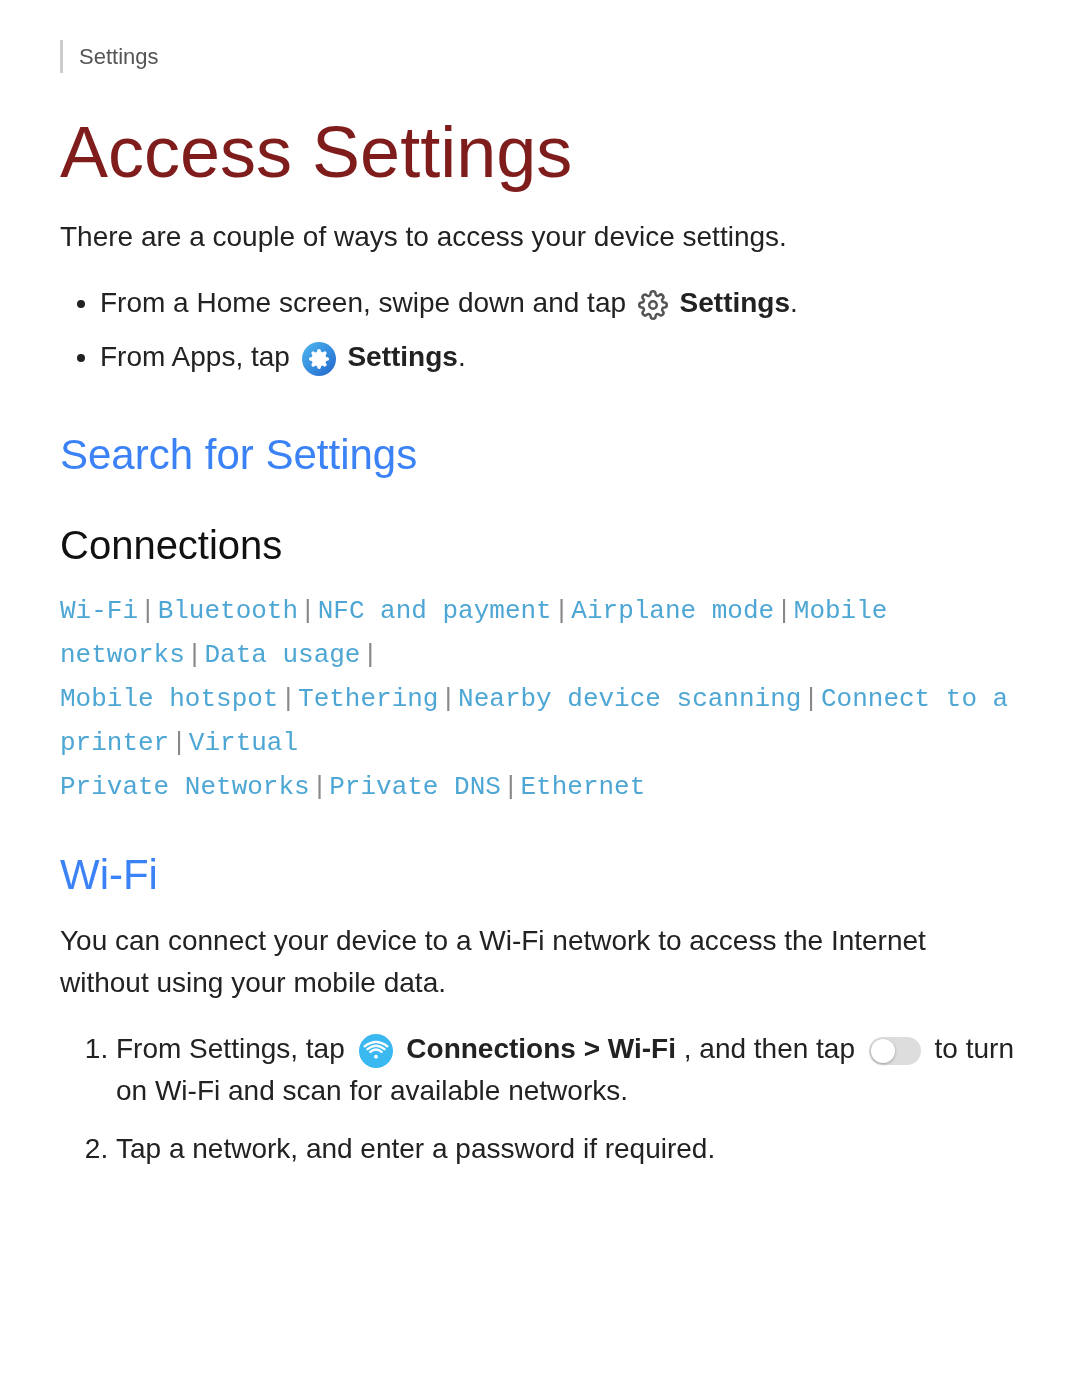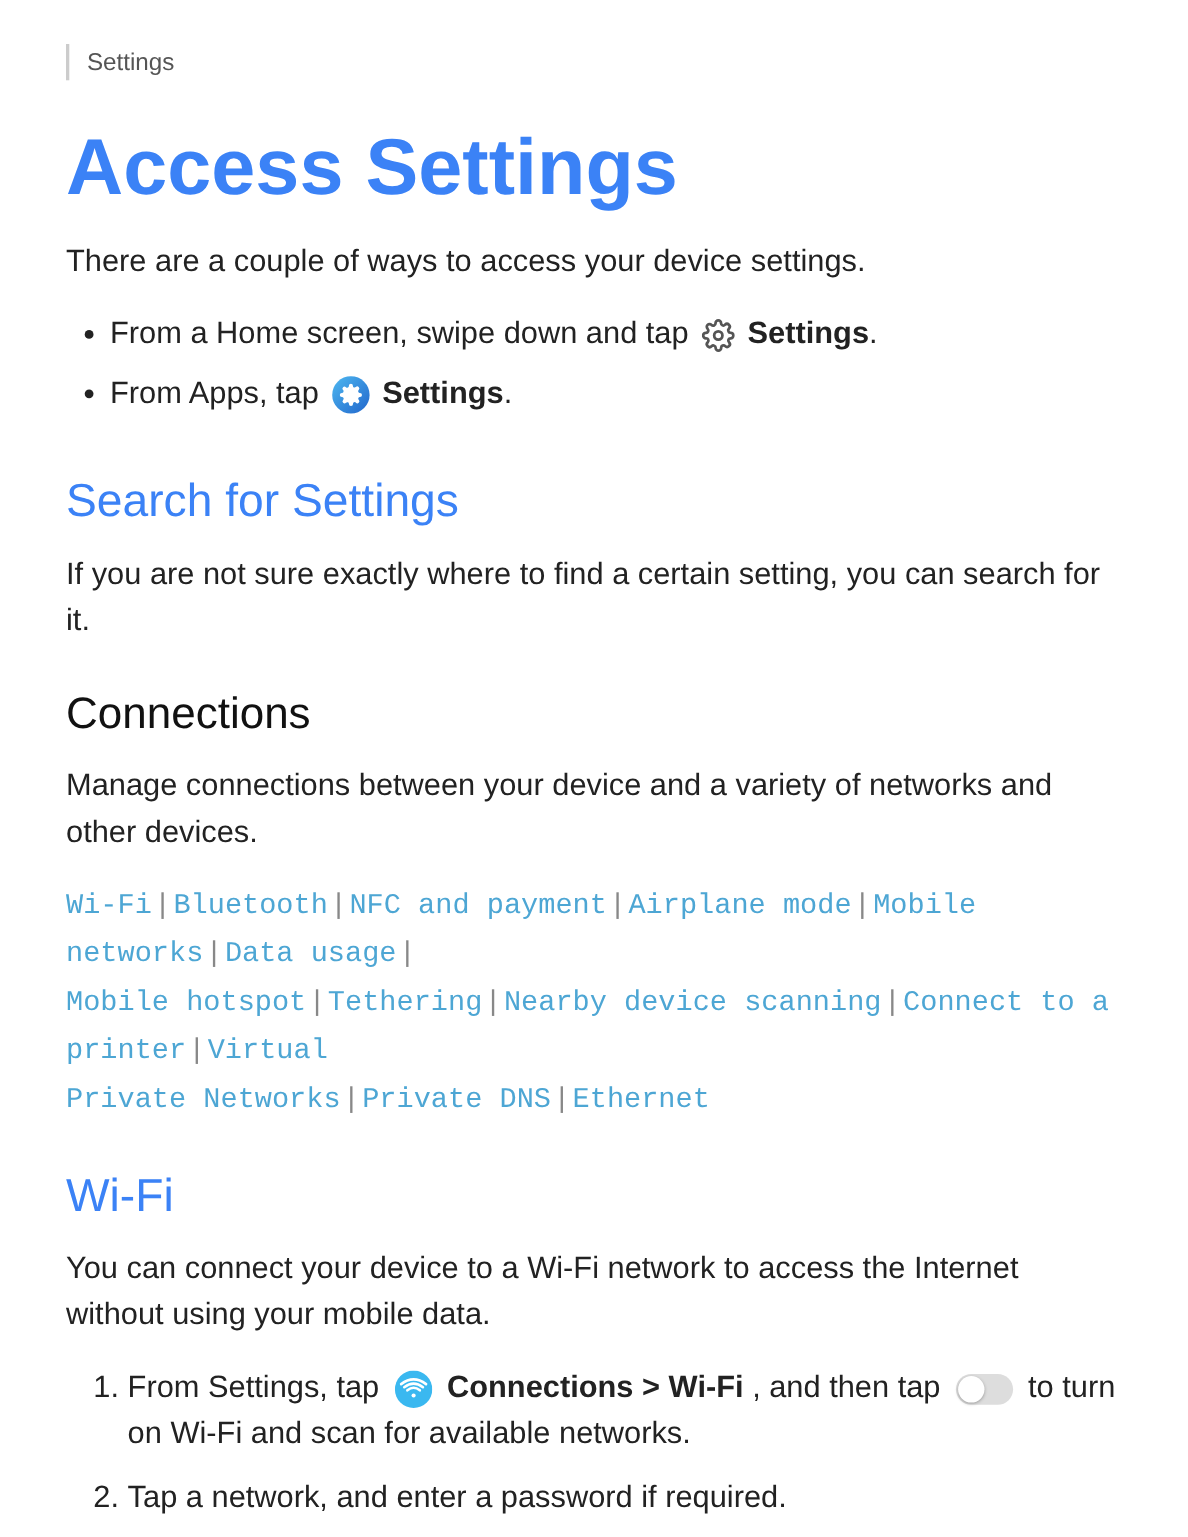--- a/index.html
+++ b/index.html
@@ -24,22 +24,22 @@
       font-size: 22px;
       color: #555;
       border-left: 3px solid #ccc;
       padding-left: 16px;
       margin-bottom: 40px;
     }
 
     h1.page-title {
       font-family: Arial, sans-serif;
       font-size: 72px;
-      font-weight: 700;
-      color: #3b82f6;
+      font-weight: 400;
+      color: #7f1d1d;
       margin-bottom: 24px;
       line-height: 1.1;
     }
 
     h2.section-title {
       font-family: Arial, sans-serif;
       font-size: 40px;
       font-weight: 400;
       color: #111;
       margin-bottom: 20px;
@@ -210,27 +210,25 @@
         <circle cx="12" cy="12" r="3"></circle>
         <path d="M19.4 15a1.65 1.65 0 0 0 .33 1.82l.06.06a2 2 0 0 1-2.83 2.83l-.06-.06a1.65 1.65 0 0 0-1.82-.33 1.65 1.65 0 0 0-1 1.51V21a2 2 0 0 1-4 0v-.09A1.65 1.65 0 0 0 9 19.4a1.65 1.65 0 0 0-1.82.33l-.06.06a2 2 0 0 1-2.83-2.83l.06-.06A1.65 1.65 0 0 0 4.68 15a1.65 1.65 0 0 0-1.51-1H3a2 2 0 0 1 0-4h.09A1.65 1.65 0 0 0 4.6 9a1.65 1.65 0 0 0-.33-1.82l-.06-.06a2 2 0 0 1 2.83-2.83l.06.06A1.65 1.65 0 0 0 9 4.68a1.65 1.65 0 0 0 1-1.51V3a2 2 0 0 1 4 0v.09a1.65 1.65 0 0 0 1 1.51 1.65 1.65 0 0 0 1.82-.33l.06-.06a2 2 0 0 1 2.83 2.83l-.06.06A1.65 1.65 0 0 0 19.4 9a1.65 1.65 0 0 0 1.51 1H21a2 2 0 0 1 0 4h-.09a1.65 1.65 0 0 0-1.51 1z"></path>
       </svg>
     </span>
     <span class="bold">Settings</span><span>.</span>
   </li>
 </ul>
 
 <div class="section-divider">
   <h3 class="subsection-title">Search for Settings</h3>
-  <p class="intro-text">If you are not sure exactly where to find a certain setting, you can search for it.</p>
 
 </div>
 
 <div class="section-divider">
   <h2 class="section-title">Connections</h2>
-  <p class="intro-text">Manage connections between your device and a variety of networks and other devices.</p>
 
   <div class="links-line">
     <span class="link-text">Wi-Fi</span><span class="pipe">|</span><span class="link-text">Bluetooth</span><span class="pipe">|</span><span class="link-text">NFC and payment</span><span class="pipe">|</span><span class="link-text">Airplane mode</span><span class="pipe">|</span><span class="link-text">Mobile networks</span><span class="pipe">|</span><span class="link-text">Data usage</span><span class="pipe">|</span><br>
     <span class="link-text">Mobile hotspot</span><span class="pipe">|</span><span class="link-text">Tethering</span><span class="pipe">|</span><span class="link-text">Nearby device scanning</span><span class="pipe">|</span><span class="link-text">Connect to a printer</span><span class="pipe">|</span><span class="link-text">Virtual</span><br>
     <span class="link-text">Private Networks</span><span class="pipe">|</span><span class="link-text">Private DNS</span><span class="pipe">|</span><span class="link-text">Ethernet</span>
   </div>
 </div>
 
 <div class="section-divider">
   <h3 class="subsection-title">Wi-Fi</h3>

